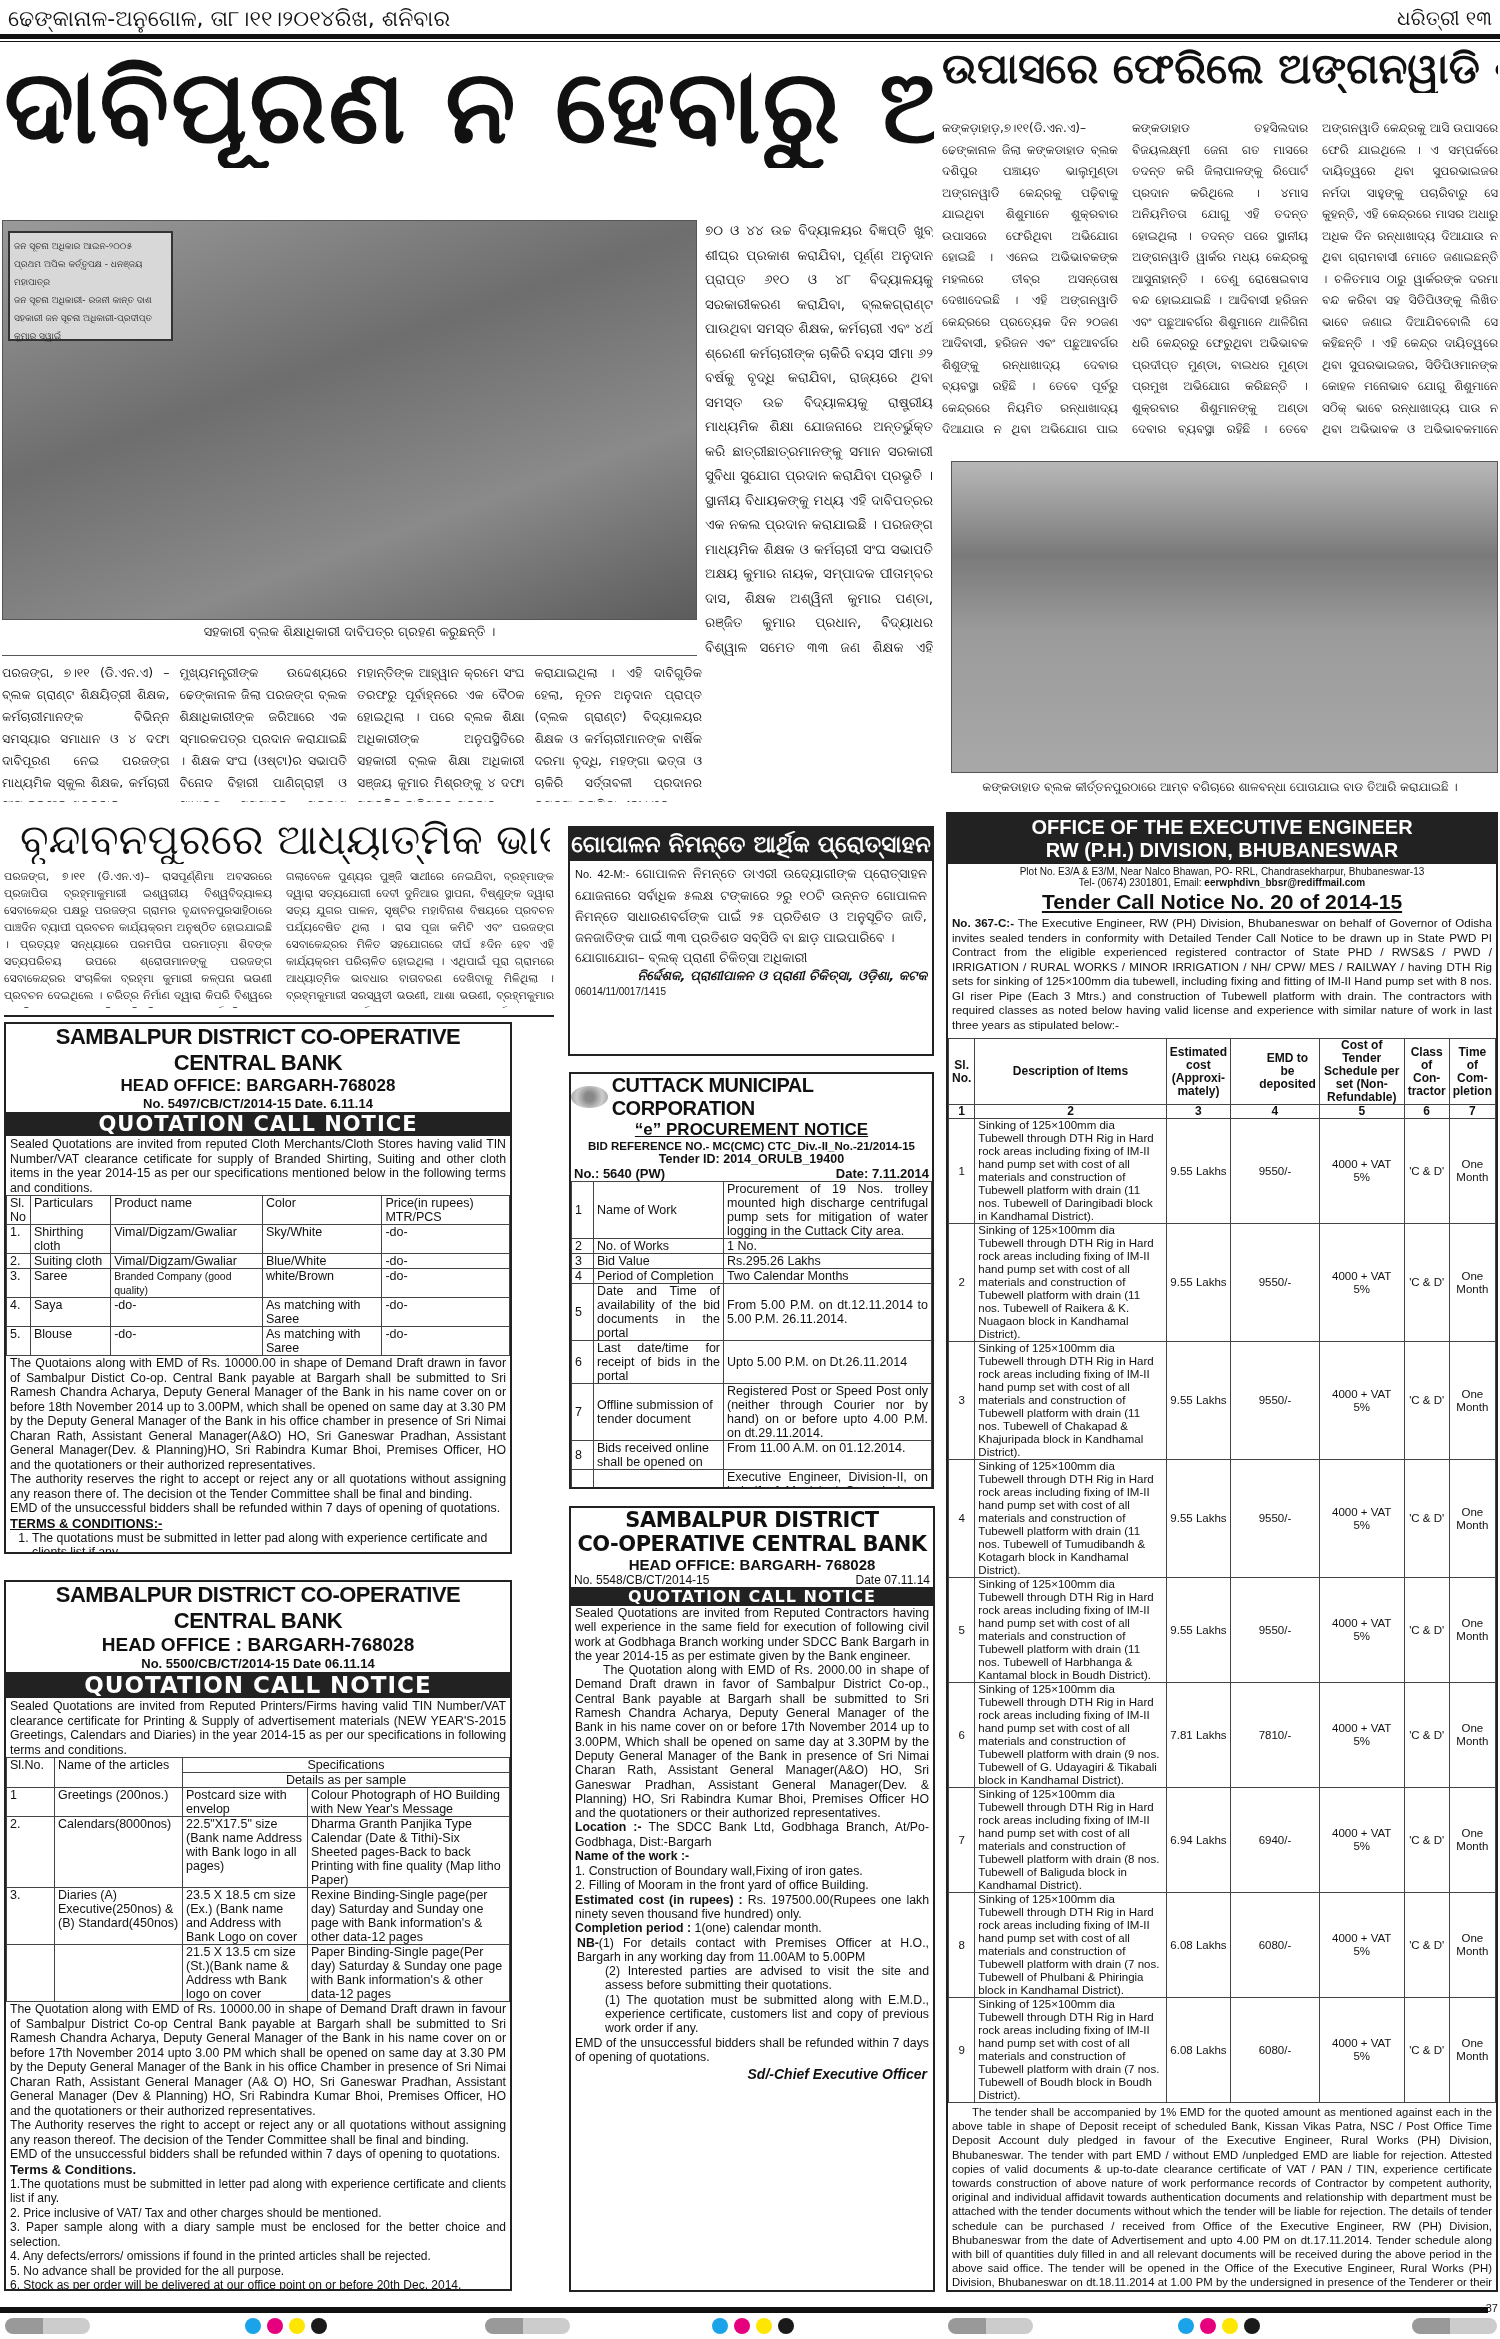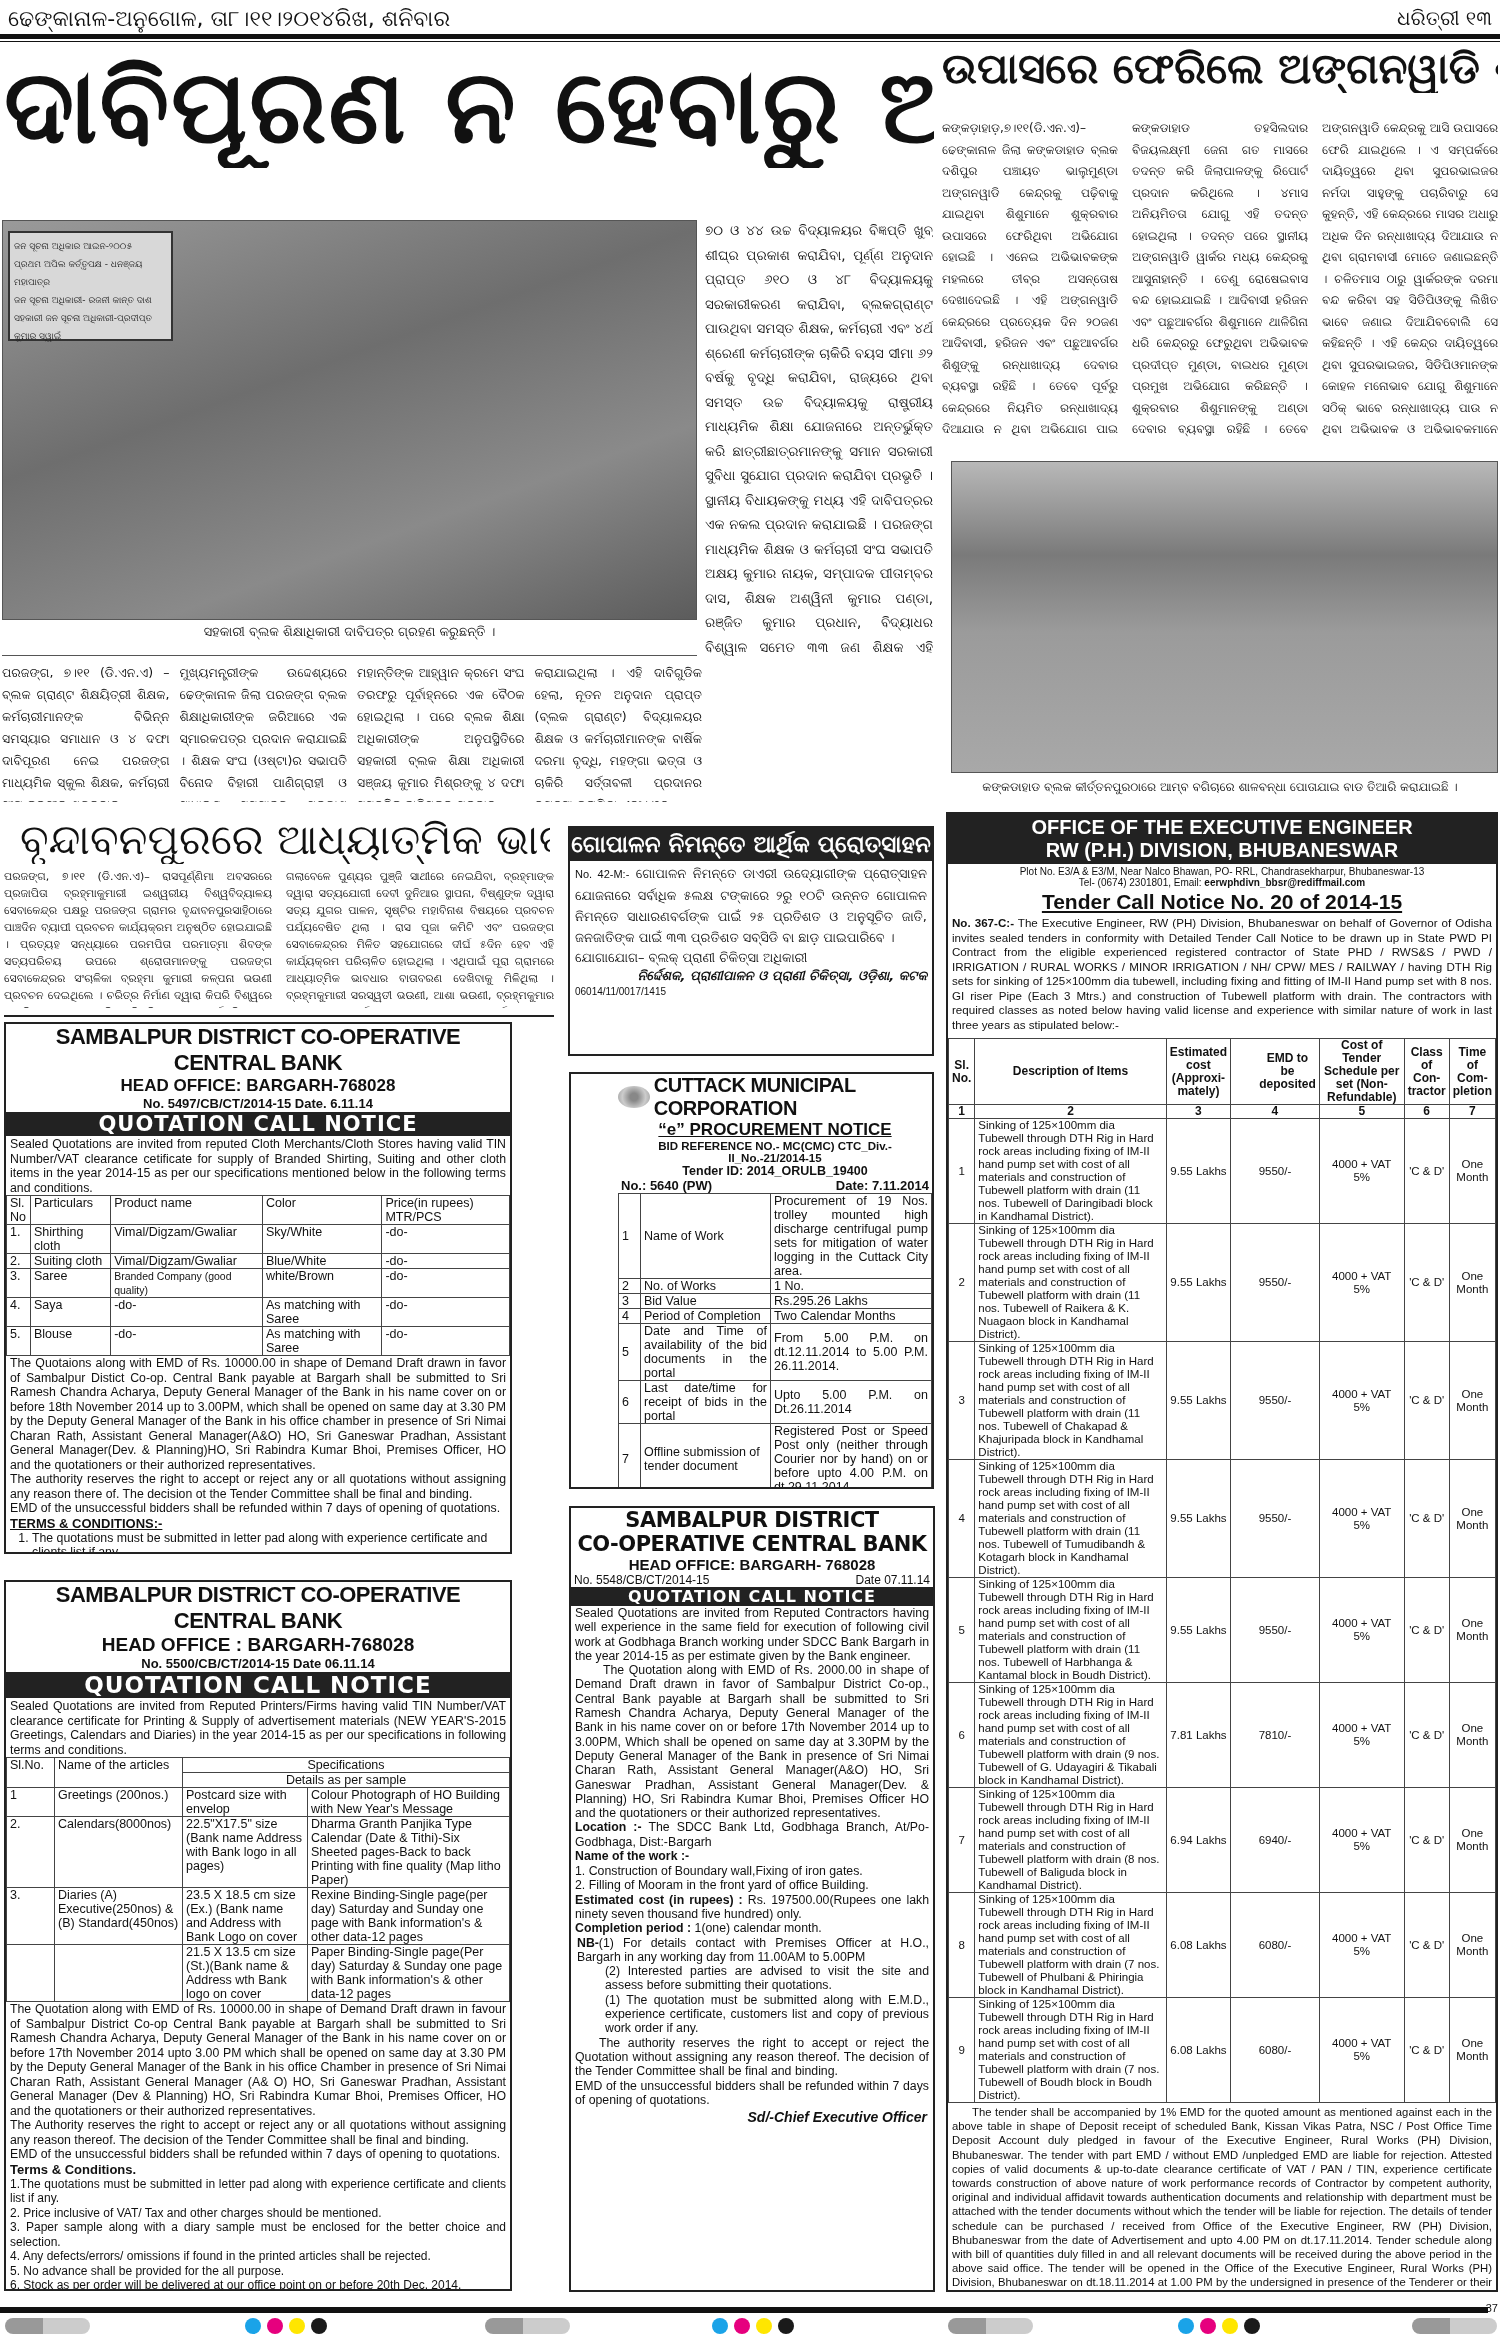--- a/index.html
+++ b/index.html
@@ -203,21 +203,21 @@
   <div class="notice-bar" style="font-size:23px;padding:3px 0;letter-spacing:0;">ଗୋପାଳନ ନିମନ୍ତେ ଆର୍ଥିକ ପ୍ରୋତ୍ସାହନ</div>
   <div style="padding:2px 5px;font-family:'DejaVu Sans',sans-serif;font-size:13px;line-height:21px;text-align:justify;">
     <span style="font-family:'Liberation Sans',sans-serif;font-size:11px;">No. 42-M:-</span>
     <span>ଗୋପାଳନ ନିମନ୍ତେ ଡାଏରୀ ଉଦ୍ୟୋଗୀଙ୍କ ପ୍ରୋତ୍ସାହନ ଯୋଜନାରେ ସର୍ବାଧିକ ୫ଲକ୍ଷ ଟଙ୍କାରେ ୨ରୁ ୧୦ଟି ଉନ୍ନତ ଗୋପାଳନ ନିମନ୍ତେ ସାଧାରଣବର୍ଗଙ୍କ ପାଇଁ ୨୫ ପ୍ରତିଶତ ଓ ଅନୁସୂଚିତ ଜାତି, ଜନଜାତିଙ୍କ ପାଇଁ ୩୩ ପ୍ରତିଶତ ସବ୍ସିଡି ବା ଛାଡ଼ ପାଇପାରିବେ ।</span>
   </div>
   <div style="padding:0 5px;font-family:'DejaVu Sans',sans-serif;font-size:13px;">ଯୋଗାଯୋଗ– ବ୍ଲକ୍ ପ୍ରାଣୀ ଚିକିତ୍ସା ଅଧିକାରୀ</div>
   <div style="padding:2px 5px;font-family:'DejaVu Sans',sans-serif;font-size:13px;font-weight:bold;font-style:italic;text-align:right;">ନିର୍ଦ୍ଦେଶକ, ପ୍ରାଣୀପାଳନ ଓ ପ୍ରାଣୀ ଚିକିତ୍ସା, ଓଡ଼ିଶା, କଟକ</div>
   <div style="padding:0 5px;font-size:10px;">06014/11/0017/1415</div>
 </div>
 
-<div class="abs box" style="left:569px;top:1072px;width:365px;height:417px;padding-left:47px;">
+<div class="abs box" style="left:569px;top:1072px;width:365px;height:417px;">
   <div style="display:flex;align-items:center;justify-content:center;gap:4px;">
     <span style="display:inline-block;width:40px;height:22px;border-radius:50%;background:radial-gradient(circle,#888 20%,#ccc 60%,#999 100%);"></span>
     <span style="font-size:20px;font-weight:bold;letter-spacing:-0.5px;">CUTTACK MUNICIPAL CORPORATION</span>
   </div>
   <div style="text-align:center;font-size:17px;font-weight:bold;text-decoration:underline;">“e” PROCUREMENT NOTICE</div>
   <div style="text-align:center;font-size:11.5px;font-weight:bold;">BID REFERENCE NO.- MC(CMC) CTC_Div.-II_No.-21/2014-15</div>
   <div style="text-align:center;font-size:12.5px;font-weight:bold;">Tender ID: 2014_ORULB_19400</div>
   <div style="display:flex;justify-content:space-between;padding:0 3px;font-size:13px;font-weight:bold;">
     <span>No.: 5640 (PW)</span>
     <span>Date: 7.11.2014</span>
@@ -289,21 +289,20 @@
   <div class="body-txt" style="font-weight:bold;font-size:12.3px;">Name of the work :-</div>
   <div class="body-txt" style="font-size:12.3px;line-height:14.3px;">1. Construction of Boundary wall,Fixing of iron gates.</div>
   <div class="body-txt" style="font-size:12.3px;line-height:14.3px;">2. Filling of Mooram in the front yard of office Building.</div>
   <div class="body-txt" style="font-size:12.3px;line-height:14.3px;"><b>Estimated cost (in rupees) :</b> <span>Rs. 197500.00(Rupees one lakh ninety seven thousand five hundred) only.</span></div>
   <div class="body-txt" style="font-size:12.3px;line-height:14.3px;"><b>Completion period :</b> <span>1(one) calendar month.</span></div>
   <div class="body-txt" style="font-size:12.3px;line-height:14.3px;padding-left:6px;">
     <b>NB-</b><span>(1) For details contact with Premises Officer at H.O., Bargarh in any working day from 11.00AM to 5.00PM</span>
     <div style="padding-left:28px;">(2) Interested parties are advised to visit the site and assess before submitting their quotations.</div>
     <div style="padding-left:28px;">(1) The quotation must be submitted along with E.M.D., experience certificate, customers list and copy of previous work order if any.</div>
   </div>
-  <div class="body-txt" style="font-size:12.3px;line-height:14.3px;text-indent:24px;">The authority reserves the right to accept or reject the Quotation without assigning any reason thereof. The decision of the Tender Committee shall be final and binding.</div>
   <div class="body-txt" style="font-size:12.3px;line-height:14.3px;">EMD of the unsuccessful bidders shall be refunded within 7 days of opening of quotations.</div>
   <div class="sign">Sd/-Chief Executive Officer</div>
 </div>
 
 <div class="abs box" style="left:946px;top:812px;width:552px;height:1480px;">
   <div class="notice-bar" style="padding:2px 0;letter-spacing:0;">
     <div style="font-size:20px;font-family:'Liberation Sans',sans-serif;">OFFICE OF THE EXECUTIVE ENGINEER</div>
     <div style="font-size:20px;font-family:'Liberation Sans',sans-serif;">RW (P.H.) DIVISION, BHUBANESWAR</div>
   </div>
   <div style="text-align:center;font-size:10px;margin-top:2px;">Plot No. E3/A &amp; E3/M, Near Nalco Bhawan, PO- RRL, Chandrasekharpur, Bhubaneswar-13</div>

